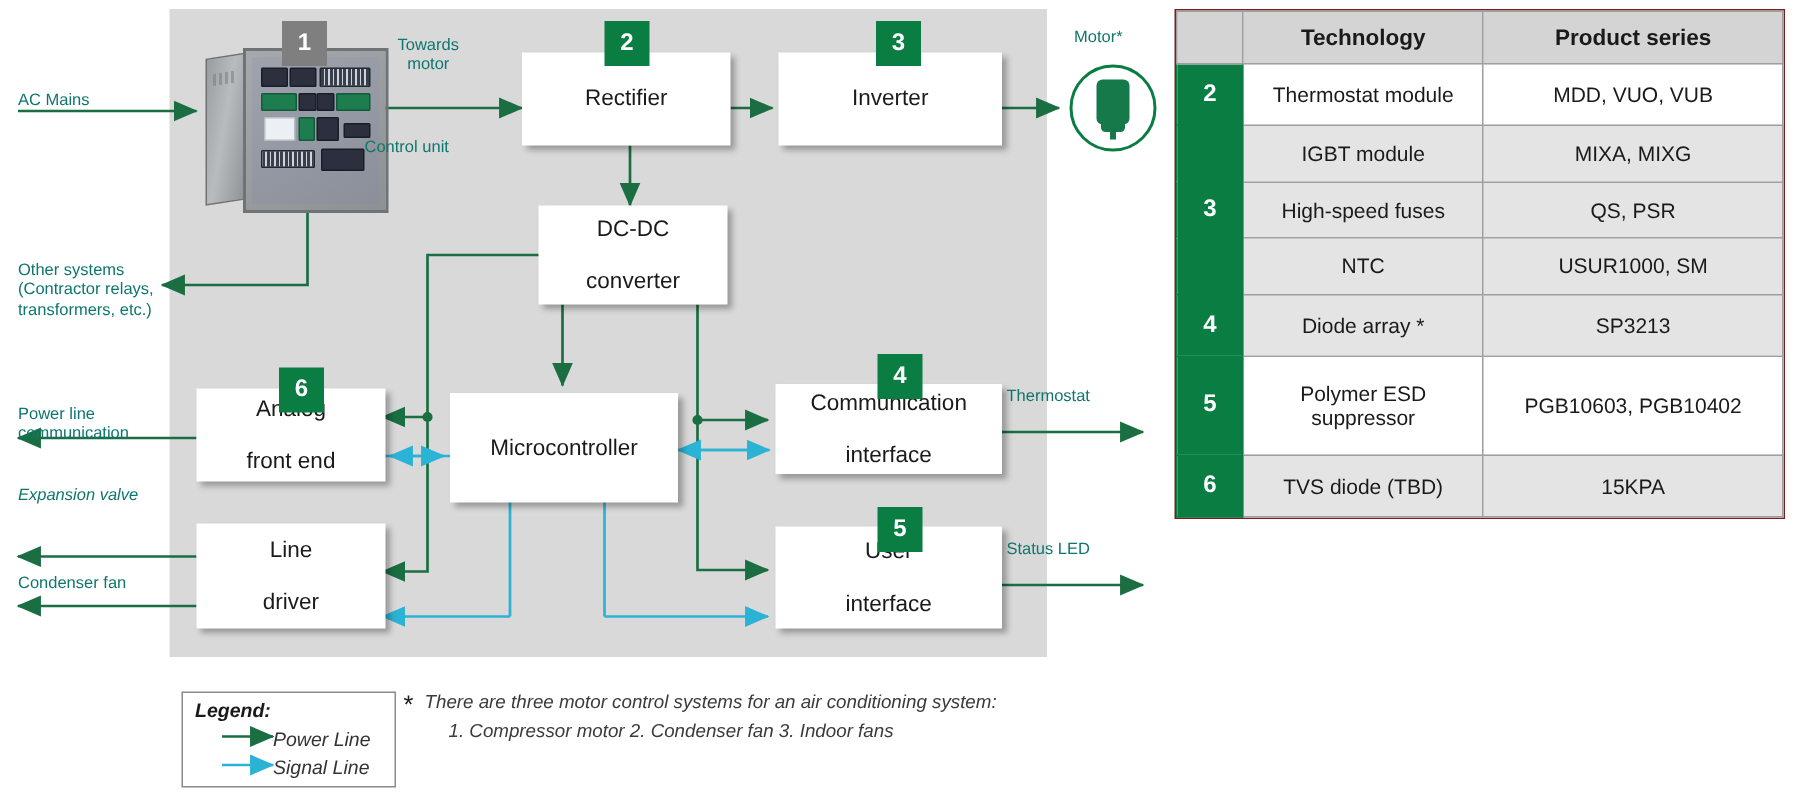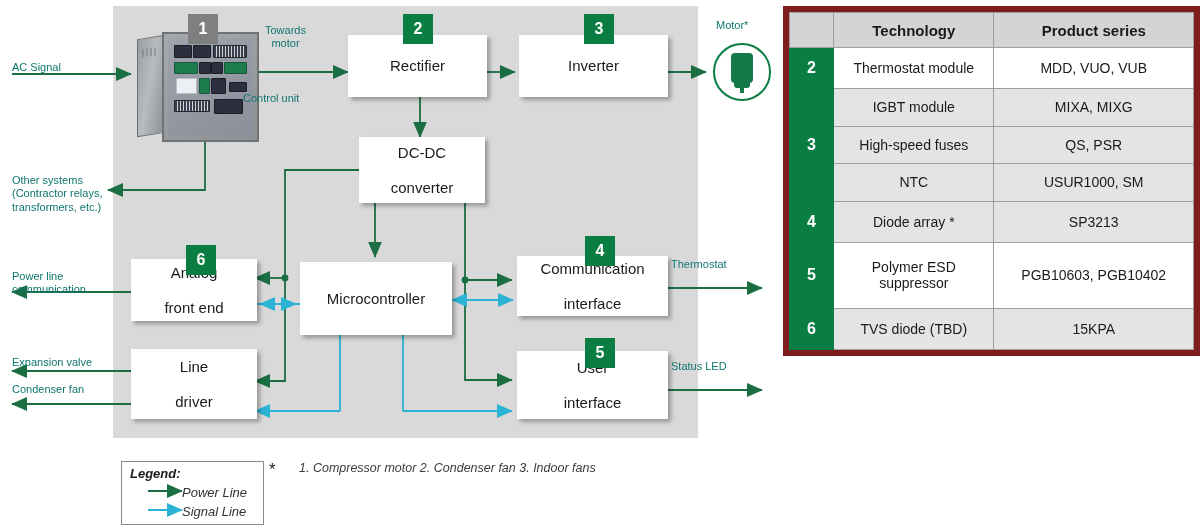--- a/index.html
+++ b/index.html
@@ -112,21 +112,21 @@
     font-size:12.5px;font-style:italic;color:#3b3b3b;line-height:1.5;z-index:7;
   }
   .foot .star{
     position:absolute;left:-14px;top:-2px;font-size:17px;font-style:normal;
     color:#1a1a1a;
   }
 
   
   .tbl{
     position:absolute;left:783px;top:6px;width:405px;height:338px;
-    border:6px solid #7f1d1d;background:#ffffff;z-index:3;
+    border:1px solid #7f1d1d;background:#ffffff;z-index:3;
     border-collapse:collapse;
   }
   table{border-collapse:collapse;width:100%;height:100%;table-layout:fixed;}
   table td,table th{
     border:1px solid #9e9e9e;font-size:14px;color:#1a1a1a;
     text-align:center;vertical-align:middle;padding:2px 4px;
   }
   col.c1{width:44px;} col.c2{width:160px;} col.c3{width:199px;}
   thead th{background:#d4d4d4;font-weight:bold;font-size:15px;height:30px;}
   thead th.blank{background:#d4d4d4;}
@@ -283,37 +283,37 @@
       <span>interface</span>
     </span>
   </div>
 
   <div class="motor">
     <div class="body"></div>
     <div class="cap"></div>
     <div class="shaft"></div>
   </div>
 
-  <div class="lbl" style="left:12px;top:61px;">AC Signal</div>
+  <div class="lbl" style="left:12px;top:61px;">AC Mains</div>
 
   <div class="lbl" style="left:12px;top:174px;">Other systems
 (Contractor relays,
 transformers, etc.)</div>
 
   <div class="lbl" style="left:265px;top:24px;text-align:center;">Towards
 motor</div>
 
   <div class="lbl" style="left:243px;top:92px;">Control unit</div>
 
   <div class="lbl" style="left:716px;top:19px;">Motor*</div>
 
   <div class="lbl" style="left:12px;top:270px;">Power line
 communication</div>
 
-  <div class="lbl" style="left:12px;top:356px;">Expansion valve</div>
+  <div class="lbl" style="left:12px;top:324px;font-style:italic;">Expansion valve</div>
 
   <div class="lbl" style="left:12px;top:383px;">Condenser fan</div>
 
   <div class="lbl" style="left:671px;top:258px;">Thermostat</div>
 
   <div class="lbl" style="left:671px;top:360px;">Status LED</div>
 
   <div class="legend">
     <div class="ttl">Legend:</div>
     <svg style="position:absolute;left:26px;top:20px;width:44px;height:46px;">
@@ -321,20 +321,21 @@
         <path d="M0,9 L34,9" stroke="#1a6e42" marker-end="url(#ag)"></path>
         <path d="M0,28 L34,28" stroke="#2bb3d6" marker-end="url(#ac)"></path>
       </g>
     </svg>
     <div class="rowtxt a">Power Line</div>
     <div class="rowtxt b">Signal Line</div>
   </div>
 
   <div class="foot">
     <span class="star">*</span>
+    <div>There are three motor control systems for an air conditioning system:</div>
     <div style="padding-left:16px;">1. Compressor motor 2. Condenser fan 3. Indoor fans</div>
   </div>
 
   <div class="tbl">
     <table>
       <colgroup>
           <col class="c1">
           <col class="c2">
           <col class="c3">
         </colgroup>

